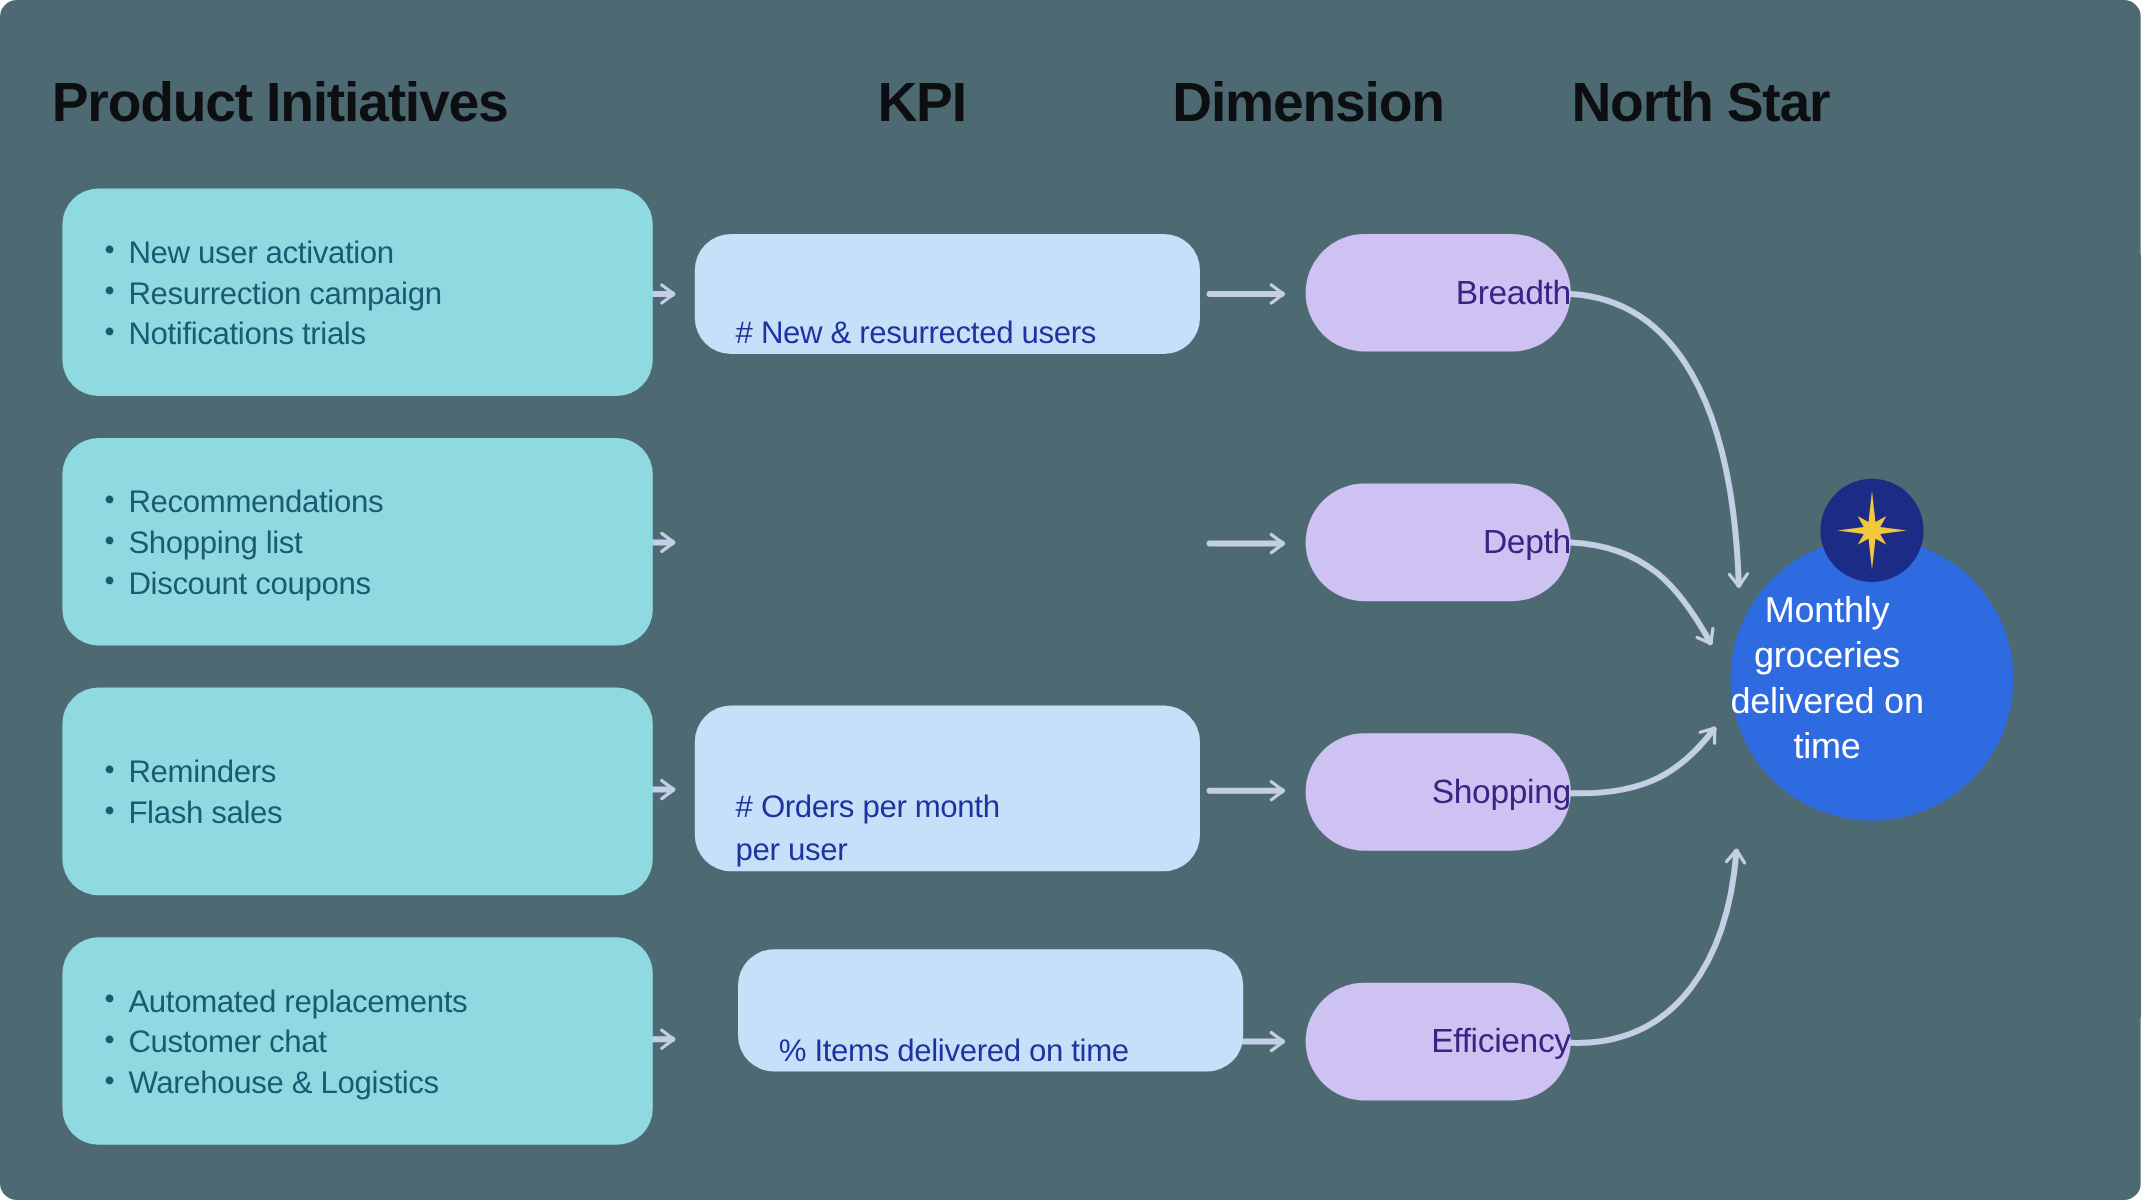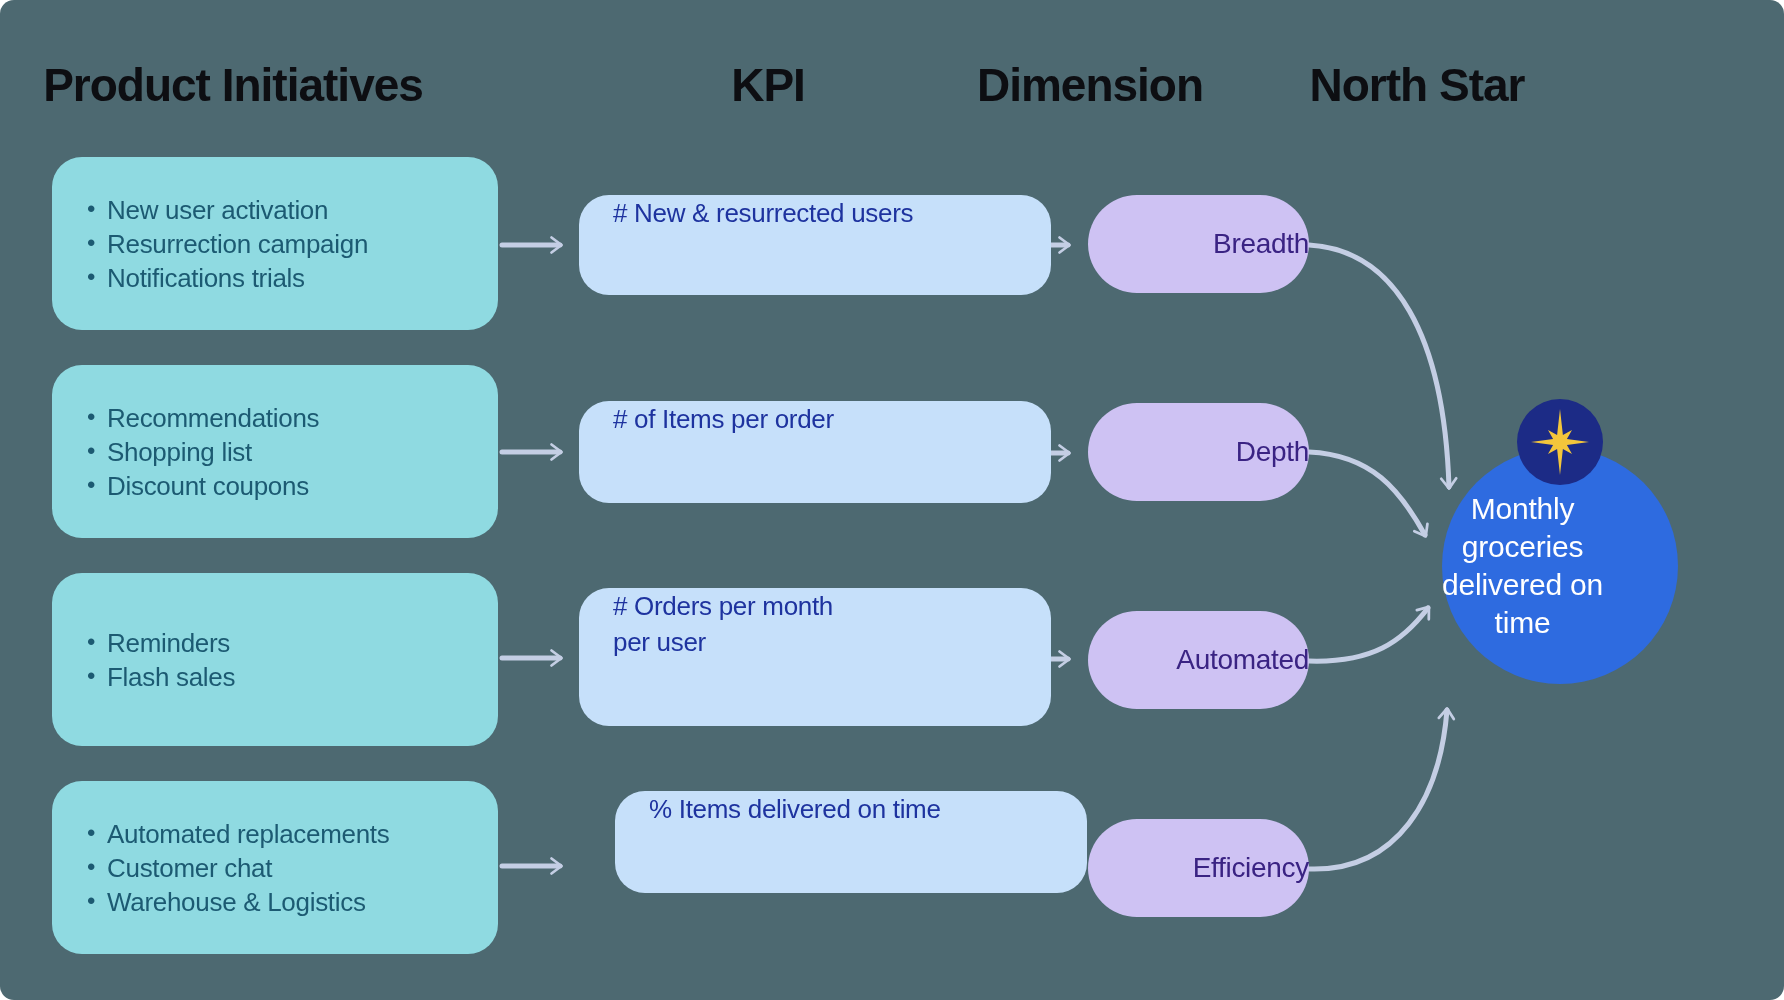--- a/index.html
+++ b/index.html
@@ -26,37 +26,37 @@
   .col-header{
     position:absolute;top:58px;transform:translateX(-50%);
     font-size:46px;font-weight:700;color:var(--header);letter-spacing:-1px;white-space:nowrap;
   }
   .hdr-initiatives{left:233px;text-align:right;}
   .hdr-kpi{left:768px;}
   .hdr-dimension{left:1090px;}
   .hdr-northstar{left:1417px;}
 
   .init-box{
-    position:absolute;left:52px;width:446px;height:173px;border-radius:30px;
+    position:absolute;left:52px;width:492px;height:173px;border-radius:30px;
     background:var(--teal-box);display:flex;flex-direction:column;justify-content:center;
     padding-left:33px;padding-right:0;
   }
   .init-1{top:157px;} .init-2{top:365px;} .init-3{top:573px;} .init-4{top:781px;justify-content:center;}
   .init-box ul{list-style:none;}
   .init-box li{
     position:relative;padding-left:22px;font-size:26px;line-height:34px;
     color:var(--teal-text);letter-spacing:-0.3px;white-space:nowrap;
   }
   .init-box li::before{
     content:"\2022";position:absolute;left:2px;top:-1px;font-size:24px;color:var(--teal-text);
   }
 
   .kpi-box{
-    position:absolute;left:579px;width:472px;border-radius:30px;background:var(--kpi-box);
-    display:flex;flex-direction:column;justify-content:flex-start;padding-left:34px;padding-right:14px;
+    position:absolute;left:579px;width:421px;border-radius:30px;background:var(--kpi-box);
+    display:flex;flex-direction:column;justify-content:flex-end;padding-left:34px;padding-right:14px;
   }
   .kpi-1{top:195px;height:100px;}
   .kpi-2{top:401px;height:102px;}
   .kpi-3{top:588px;height:138px;}
   .kpi-4{top:791px;height:102px;margin-left:36px;}
   .kpi-box span{display:block;font-size:26px;line-height:36px;color:var(--kpi-text);letter-spacing:-0.3px;white-space:nowrap;}
 
   .dim-pill{
     position:absolute;left:1088px;width:221px;height:98px;border-radius:50px;background:var(--pill-box);
     display:flex;align-items:center;padding-left:36px;justify-content:flex-end;
@@ -133,41 +133,37 @@
       <li>Automated replacements</li>
       <li>Customer chat</li>
       <li>Warehouse &amp; Logistics</li>
     </ul>
   </div>
 
   <div class="kpi-box kpi-1">
     <span># New &amp; resurrected users</span>
     <span></span>
   </div>
-  <div class="kpi-box kpi-2">
-    <span># of Items per order</span>
-    <span></span>
-  </div>
   <div class="kpi-box kpi-3">
     <span># Orders per month</span>
     <span>per user</span>
   </div>
   <div class="kpi-box kpi-4">
     <span>% Items delivered on time</span>
     <span></span>
   </div>
 
   <div class="dim-pill dim-1">
     <span>Breadth</span>
   </div>
   <div class="dim-pill dim-2">
     <span>Depth</span>
   </div>
   <div class="dim-pill dim-3">
-    <span>Automated</span>
+    <span>Shopping</span>
   </div>
   <div class="dim-pill dim-4">
     <span>Efficiency</span>
   </div>
 
   <div class="ns-circle">
     <div class="metric">
       <span>Monthly</span>
       <span>groceries</span>
       <span>delivered on</span>

